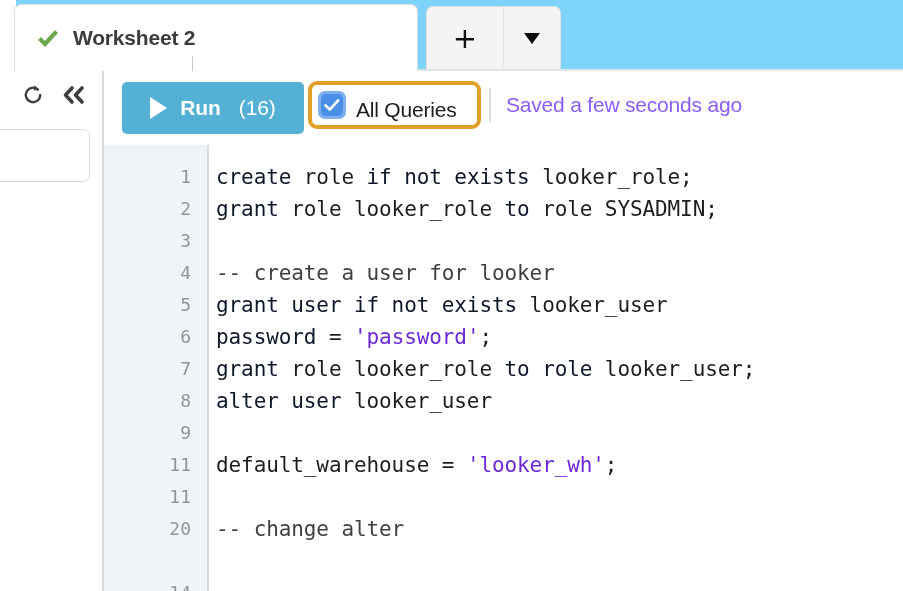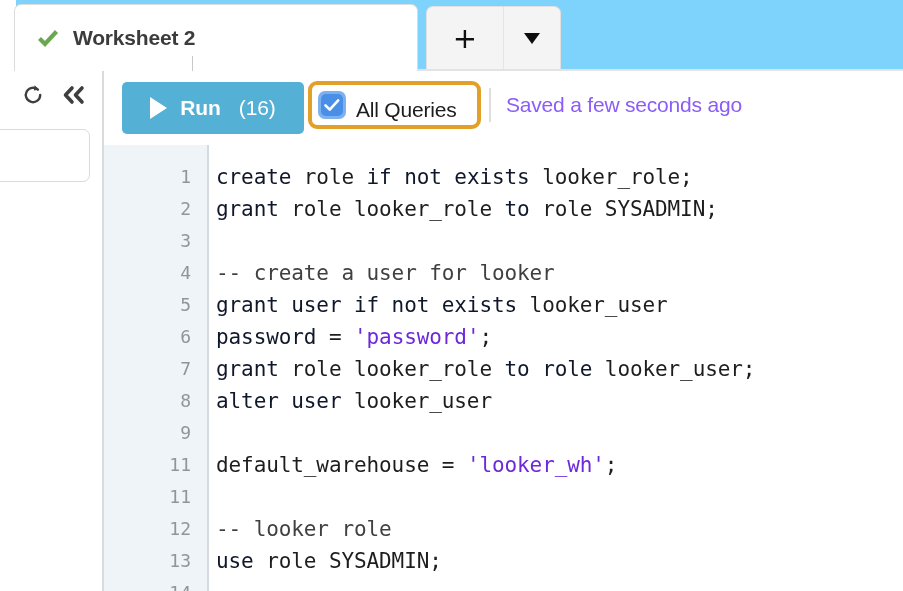--- a/index.html
+++ b/index.html
@@ -301,26 +301,24 @@
         </div>
         <div class="row">
           <div class="lineno">11</div>
           <div class="linecode"><span class="p">default_warehouse = </span><span class="s">'looker_wh'</span><span class="p">;</span></div>
         </div>
         <div class="row">
           <div class="lineno">11</div>
           <div class="linecode"></div>
         </div>
         <div class="row">
-          <div class="lineno">12</div>
-          <div class="linecode"><span class="c">-- looker role</span></div>
-        </div>
-        <div class="row">
-          <div class="lineno">13</div>
-          <div class="linecode"><span class="k">use</span><span class="p"> role SYSADMIN;</span></div>
+          <div class="lineno">20</div>
+          <div class="linecode"><span class="c">-- change alter</span></div>
+        </div>
+        <div class="row">
         </div>
         <div class="row">
           <div class="lineno">14</div>
           <div class="linecode"></div>
         </div>
       </div>
   </div>
 
 </div>
 

